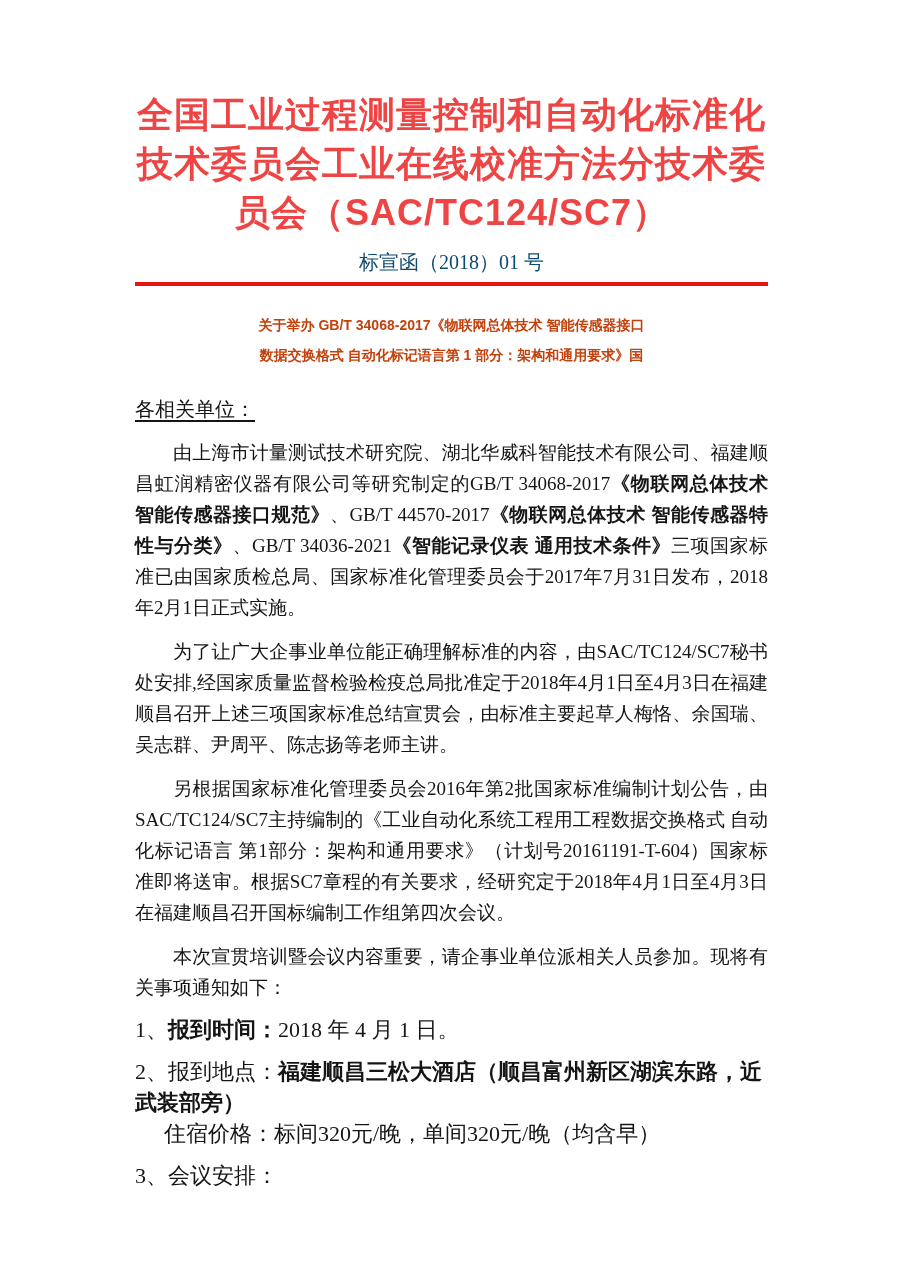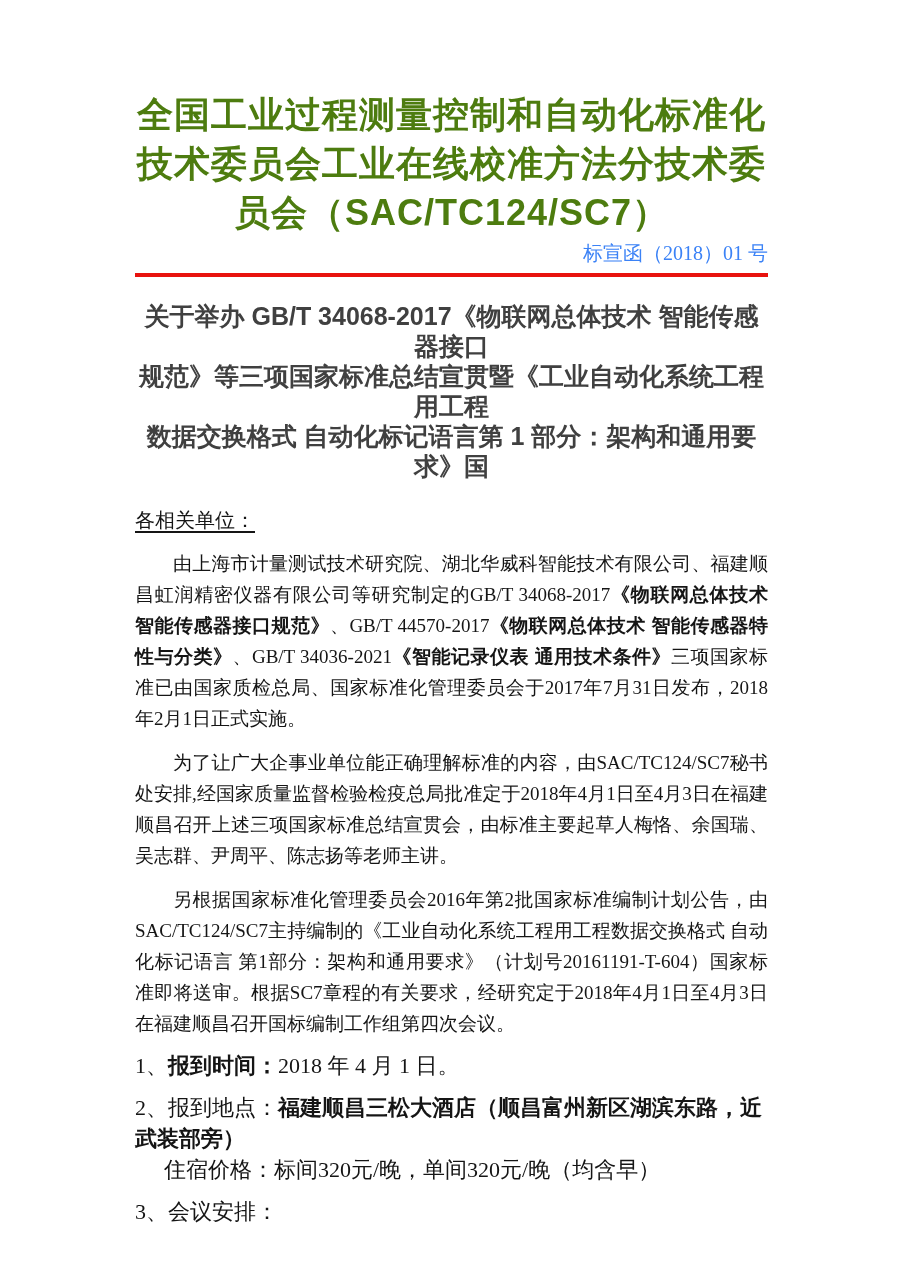--- a/index.html
+++ b/index.html
@@ -12,48 +12,48 @@
     width: 900px;
     height: 1273px;
     box-sizing: border-box;
     background: #ffffff;
     padding: 90px 132px 20px 135px;
     overflow: hidden;
     font-family: "Liberation Serif", "DejaVu Serif", serif;
     color: #151515;
   }
   .org-title {
-    color: #4d7c0f;
+    color: #ef4444;
     font-family: "Liberation Sans", "DejaVu Sans", sans-serif;
     font-weight: bold;
     font-size: 36px;
     line-height: 49px;
     text-align: center;
     letter-spacing: 1px;
   }
   .doc-number {
-    margin-top: 4px;
-    text-align: right;
+    margin-top: 13px;
+    text-align: center;
     font-size: 20px;
     line-height: 25px;
-    color: #3b82f6;
+    color: #0c4a6e;
   }
   .red-rule {
     margin-top: 7px;
     height: 4px;
     background: #e8120e;
   }
   .subject {
     margin: 24px 0 0 0;
     font-family: "Liberation Sans", "DejaVu Sans", sans-serif;
     font-weight: bold;
-    font-size: 25px;
+    font-size: 14px;
     line-height: 30px;
     text-align: center;
-    color: #404040;
+    color: #c2410c;
   }
   .salutation-row {
     margin-top: 26px;
     line-height: 26px;
   }
   .salutation {
     font-family: "Liberation Sans", "DejaVu Sans", sans-serif;
     font-weight: normal;
     font-size: 20px;
     text-decoration: underline;
@@ -92,34 +92,34 @@
       <div>全国工业过程测量控制和自动化标准化</div>
       <div>技术委员会工业在线校准方法分技术委</div>
       <div>员会（SAC/TC124/SC7）</div>
     </div>
     <div class="doc-number">标宣函（2018）01 号</div>
     <div class="red-rule"></div>
   </header>
 
   <div class="subject">
     <div>关于举办 GB/T 34068-2017《物联网总体技术 智能传感器接口</div>
-    <div>规范》等三项国家标准总结宣贯暨《工业自动化系统工程用工程</div>
     <div>数据交换格式 自动化标记语言第 1 部分：架构和通用要求》国</div>
   </div>
 
   <div class="salutation-row">
     <span class="salutation">各相关单位：</span>
   </div>
 
   <p class="para"><span>由上海市计量测试技术研究院、湖北华威科智能技术有限公司、福建顺昌虹润精密仪器有限公司等研究制定的GB/T 34068-2017</span><b>《物联网总体技术 智能传感器接口规范》</b><span>、GB/T 44570-2017</span><b>《物联网总体技术 智能传感器特性与分类》</b><span>、GB/T 34036-2021</span><b>《智能记录仪表 通用技术条件》</b><span>三项国家标准已由国家质检总局、国家标准化管理委员会于2017年7月31日发布，2018年2月1日正式实施。</span></p>
 
   <p class="para">为了让广大企事业单位能正确理解标准的内容，由SAC/TC124/SC7秘书处安排,经国家质量监督检验检疫总局批准定于2018年4月1日至4月3日在福建顺昌召开上述三项国家标准总结宣贯会，由标准主要起草人梅恪、余国瑞、吴志群、尹周平、陈志扬等老师主讲。</p>
 
   <p class="para">另根据国家标准化管理委员会2016年第2批国家标准编制计划公告，由SAC/TC124/SC7主持编制的《工业自动化系统工程用工程数据交换格式 自动化标记语言 第1部分：架构和通用要求》（计划号20161191-T-604）国家标准即将送审。根据SC7章程的有关要求，经研究定于2018年4月1日至4月3日在福建顺昌召开国标编制工作组第四次会议。</p>
 
+  <p class="para">本次宣贯培训暨会议内容重要，请企事业单位派相关人员参加。现将有关事项通知如下：</p>
 
   <div class="items">
 
     <div class="item">
       <span>1、</span><b>报到时间：</b><span>2018 年 4 月 1 日。</span>
     </div>
 
     <div class="item">
       <div><span>2、</span><span>报到地点：</span><b>福建顺昌三松大酒店（顺昌富州新区湖滨东路，近武装部旁）</b></div>
       <div class="item-sub">住宿价格：标间320元/晚，单间320元/晚（均含早）</div>

